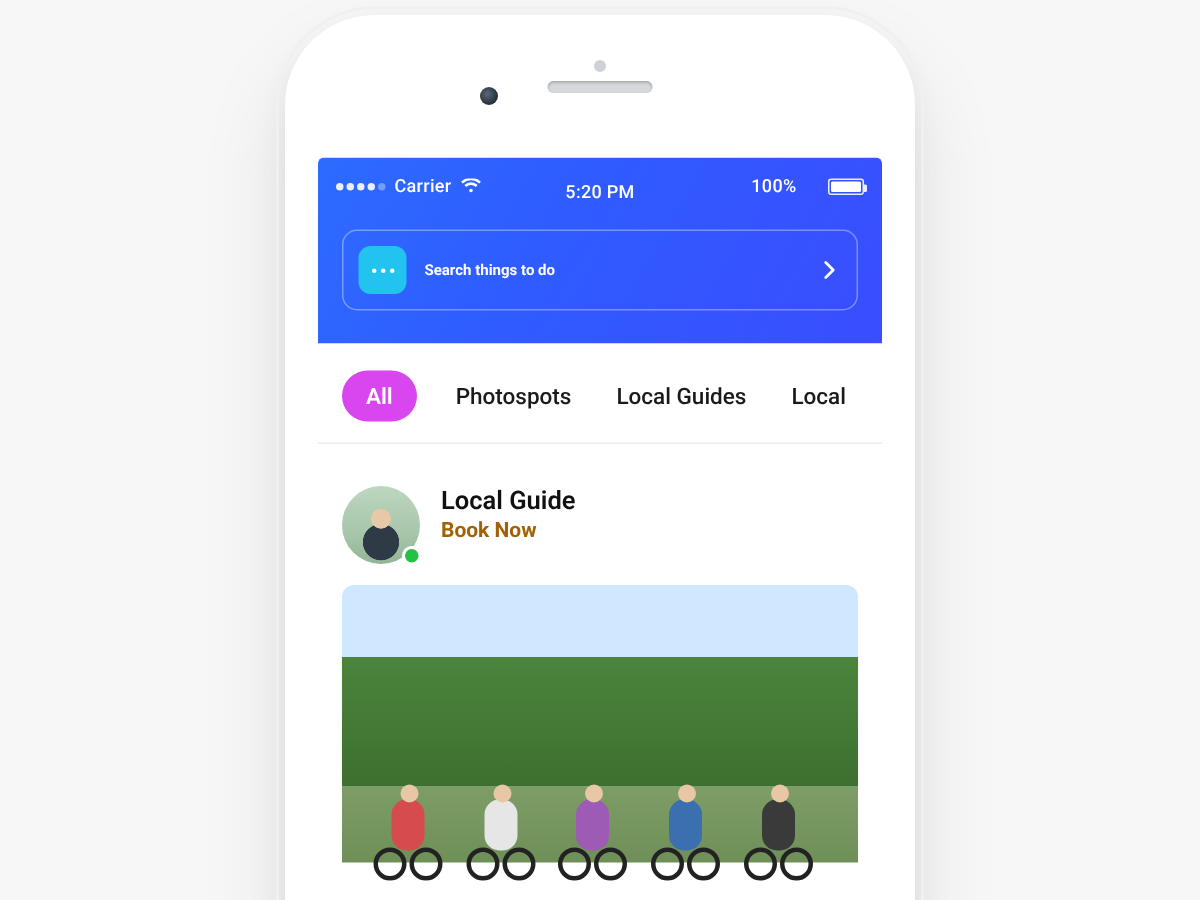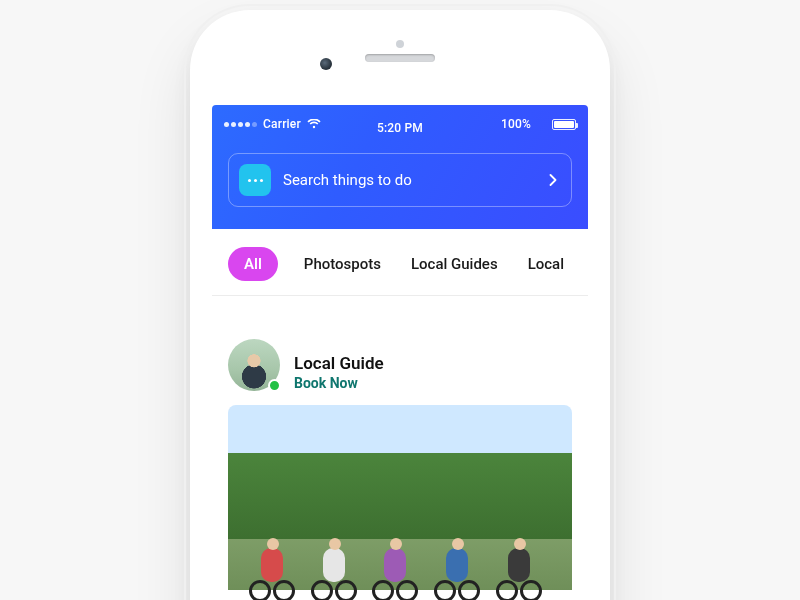--- a/index.html
+++ b/index.html
@@ -111,21 +111,21 @@
   }
   .search-icon-badge {
     width: 32px; height: 32px; border-radius: 8px;
     background: #22c3ee;
     display:flex; align-items:center; justify-content:center;
     color:#ffffff;
     flex: 0 0 auto;
   }
   .search-icon-badge .dots { display:flex; gap:3px; }
   .search-icon-badge .dots i { width:3px; height:3px; background:#fff; border-radius:50%; display:block; }
-  .search-placeholder { flex:1; color:#ffffff; font-size:15px; font-weight:400; }
+  .search-placeholder { flex:1; color:#ffffff; font-size:10px; font-weight:700; }
   .search-chevron { color: rgba(255,255,255,0.9); }
 
   
   .content { background:#ffffff; }
   .tabs {
     display:flex; align-items:center; gap: 22px;
     padding: 18px 16px 14px 16px;
     overflow: hidden;
     white-space: nowrap;
   }
@@ -135,38 +135,38 @@
   }
   .tab.active {
     background:#d946ef; color:#fff;
     padding: 8px 16px; border-radius: 18px;
     font-weight:600;
   }
   .divider { height:1px; background:#ececec; }
 
   
   .card { padding: 28px 16px 16px 16px; }
-  .card-head { display:flex; align-items:flex-end; gap:14px; margin-bottom:14px;margin-top:15px; }
+  .card-head { display:flex; align-items:flex-start; gap:14px; margin-bottom:14px; }
   .avatar-wrap { position:relative; width:52px; height:52px; }
   .avatar {
     width:52px; height:52px; border-radius:50%;
     background:
       radial-gradient(circle at 50% 42%, #e7c9a8 0 16%, transparent 17%),
       radial-gradient(circle at 50% 72%, #2e3a46 0 26%, transparent 27%),
       linear-gradient(180deg, #bcd7c0 0%, #a7c6aa 60%, #94b497 100%);
     box-shadow: 0 0 0 2px #fff;
   }
   .presence {
     position:absolute; right:-1px; bottom:-1px;
     width:13px; height:13px; border-radius:50%;
     background:#23c145; border:2px solid #fff;
   }
   .card-titles { display:flex; flex-direction:column; }
   .card-title { font-size:17px; color:#111; font-weight:600; }
-  .card-cta { font-size:14px; color:#0f766e; font-weight:700; margin-top:2px; }
+  .card-cta { font-size:14px; color:#a16207; font-weight:700; margin-top:2px; }
 
   .card-img {
     width:100%; height:240px; border-radius:8px; overflow:hidden; position:relative;
     background:
       
       linear-gradient(#cfe8ff, #cfe8ff) top/100% 20% no-repeat,
       
       linear-gradient(#4f8a3f, #3d6f30) 0 20%/100% 45% no-repeat,
       
       linear-gradient(#87a670, #6f8f59) 0 65%/100% 35% no-repeat;

